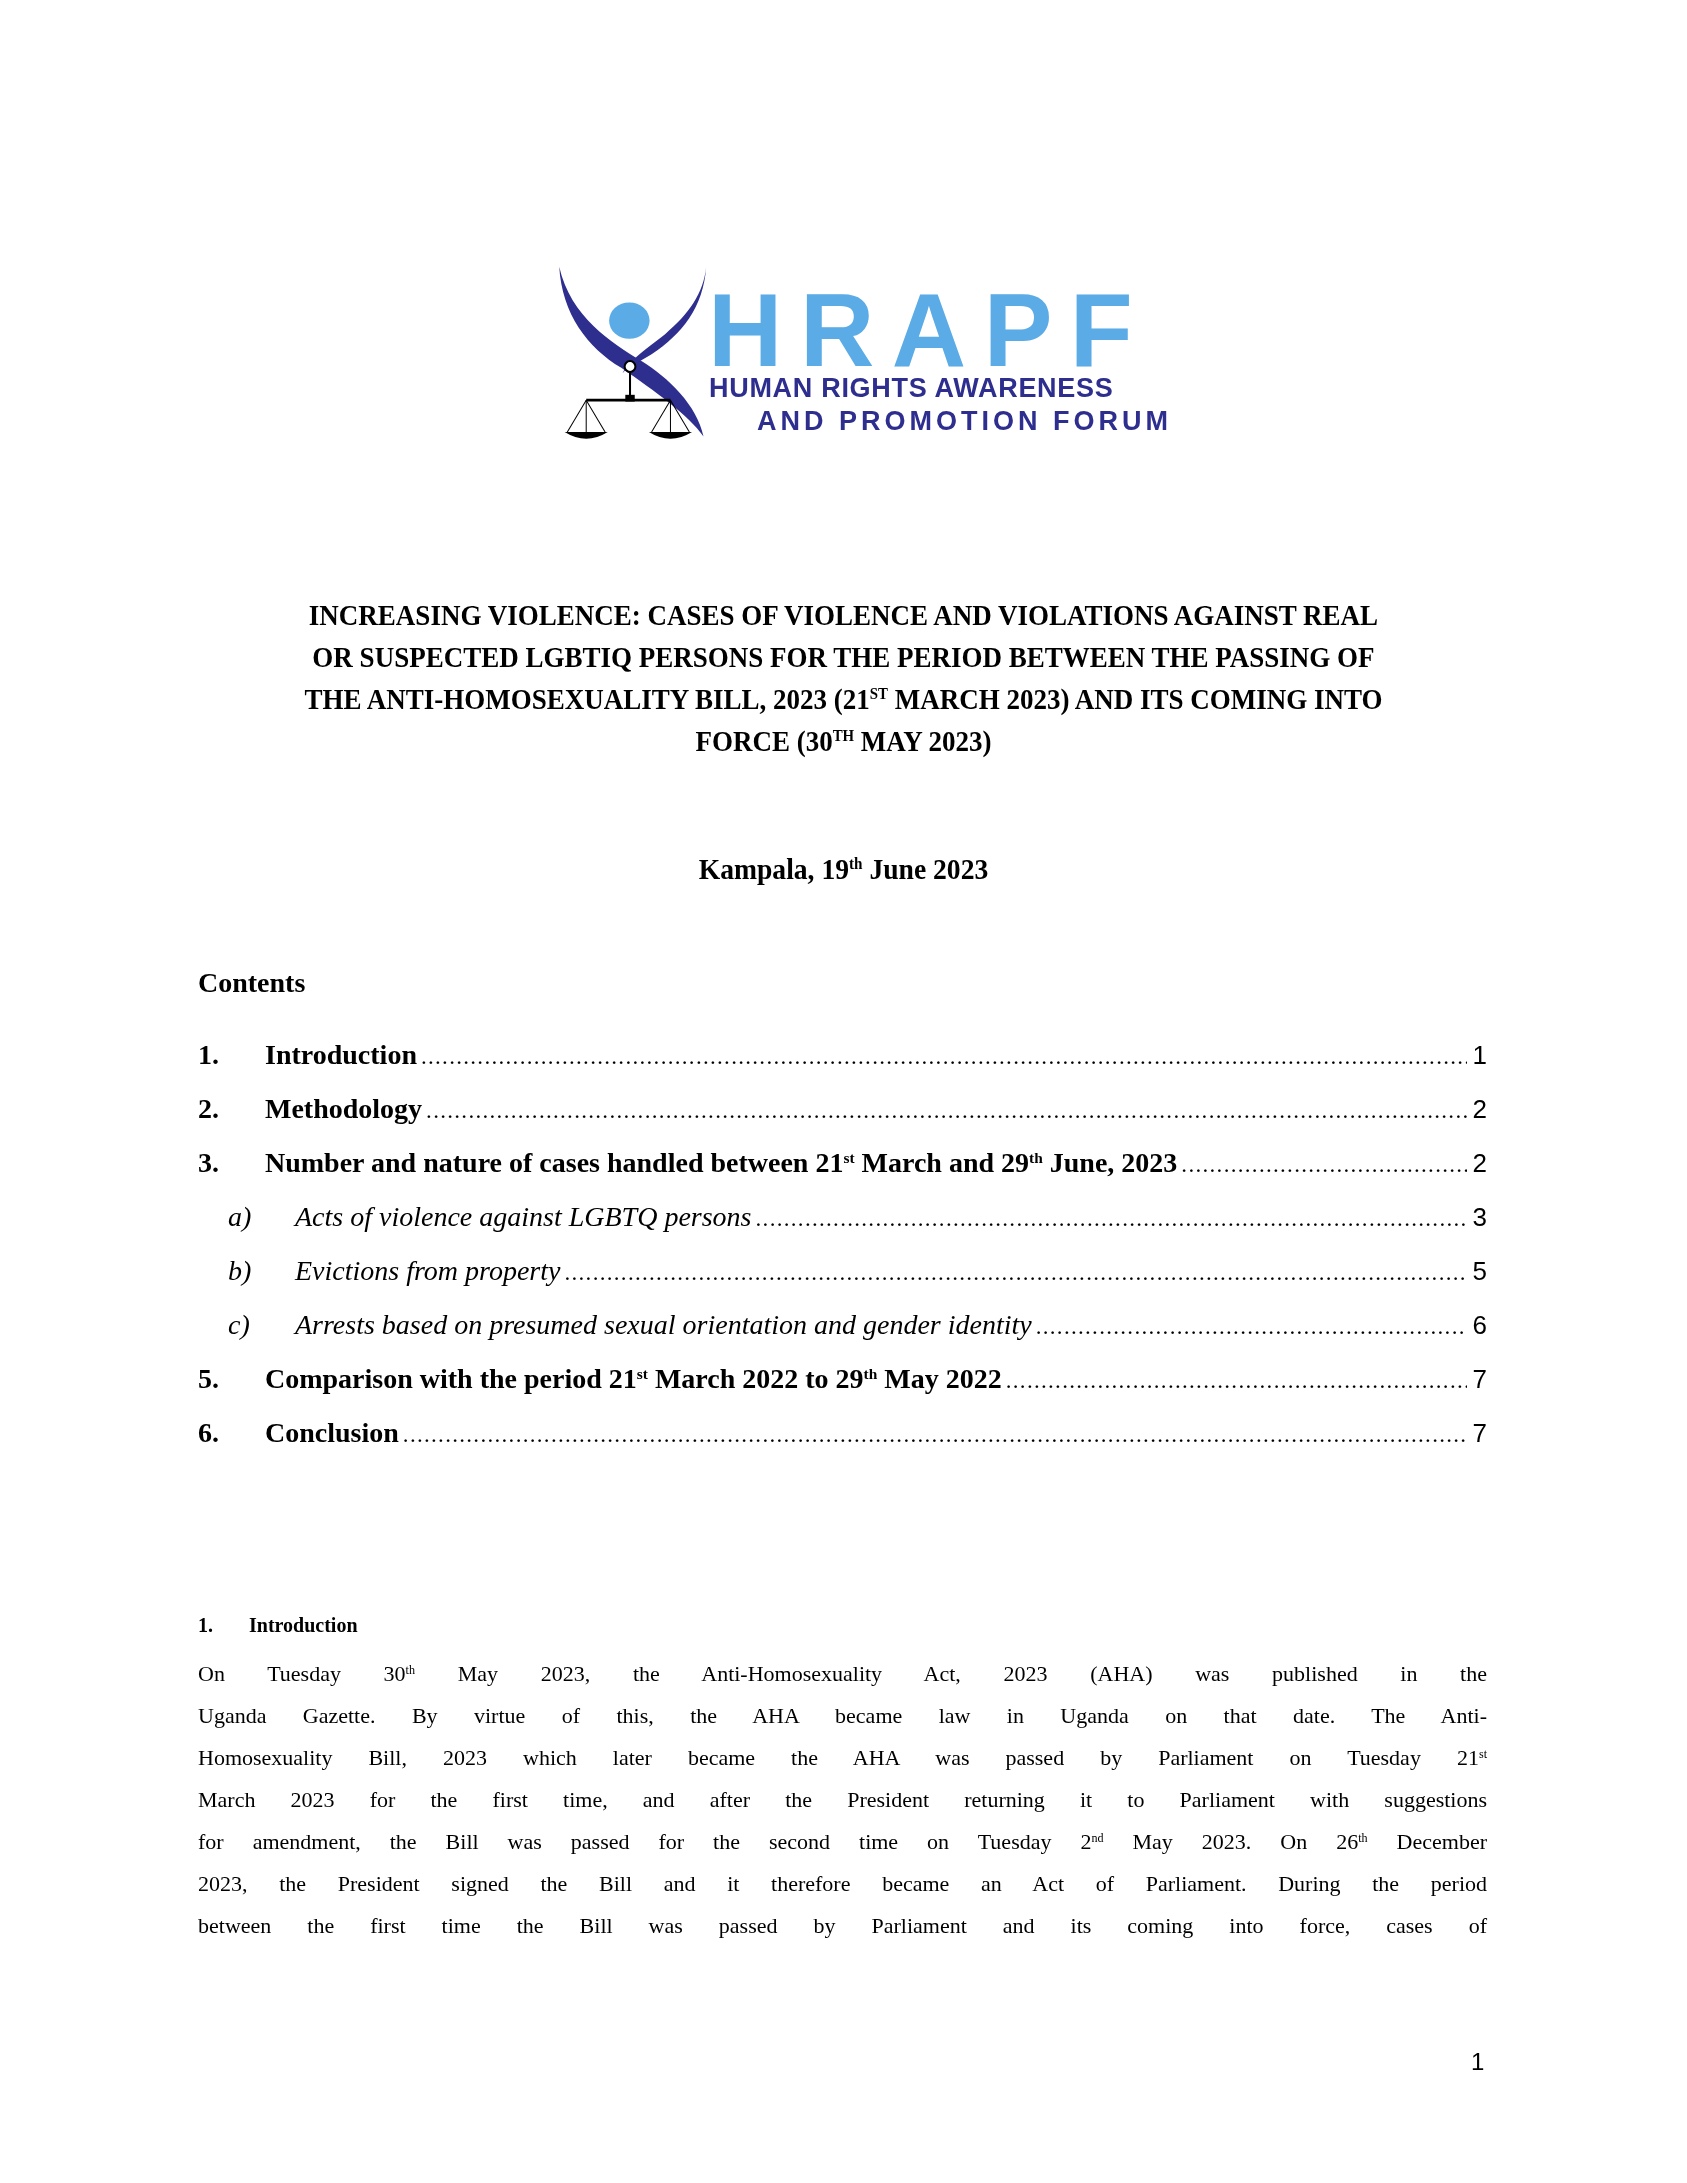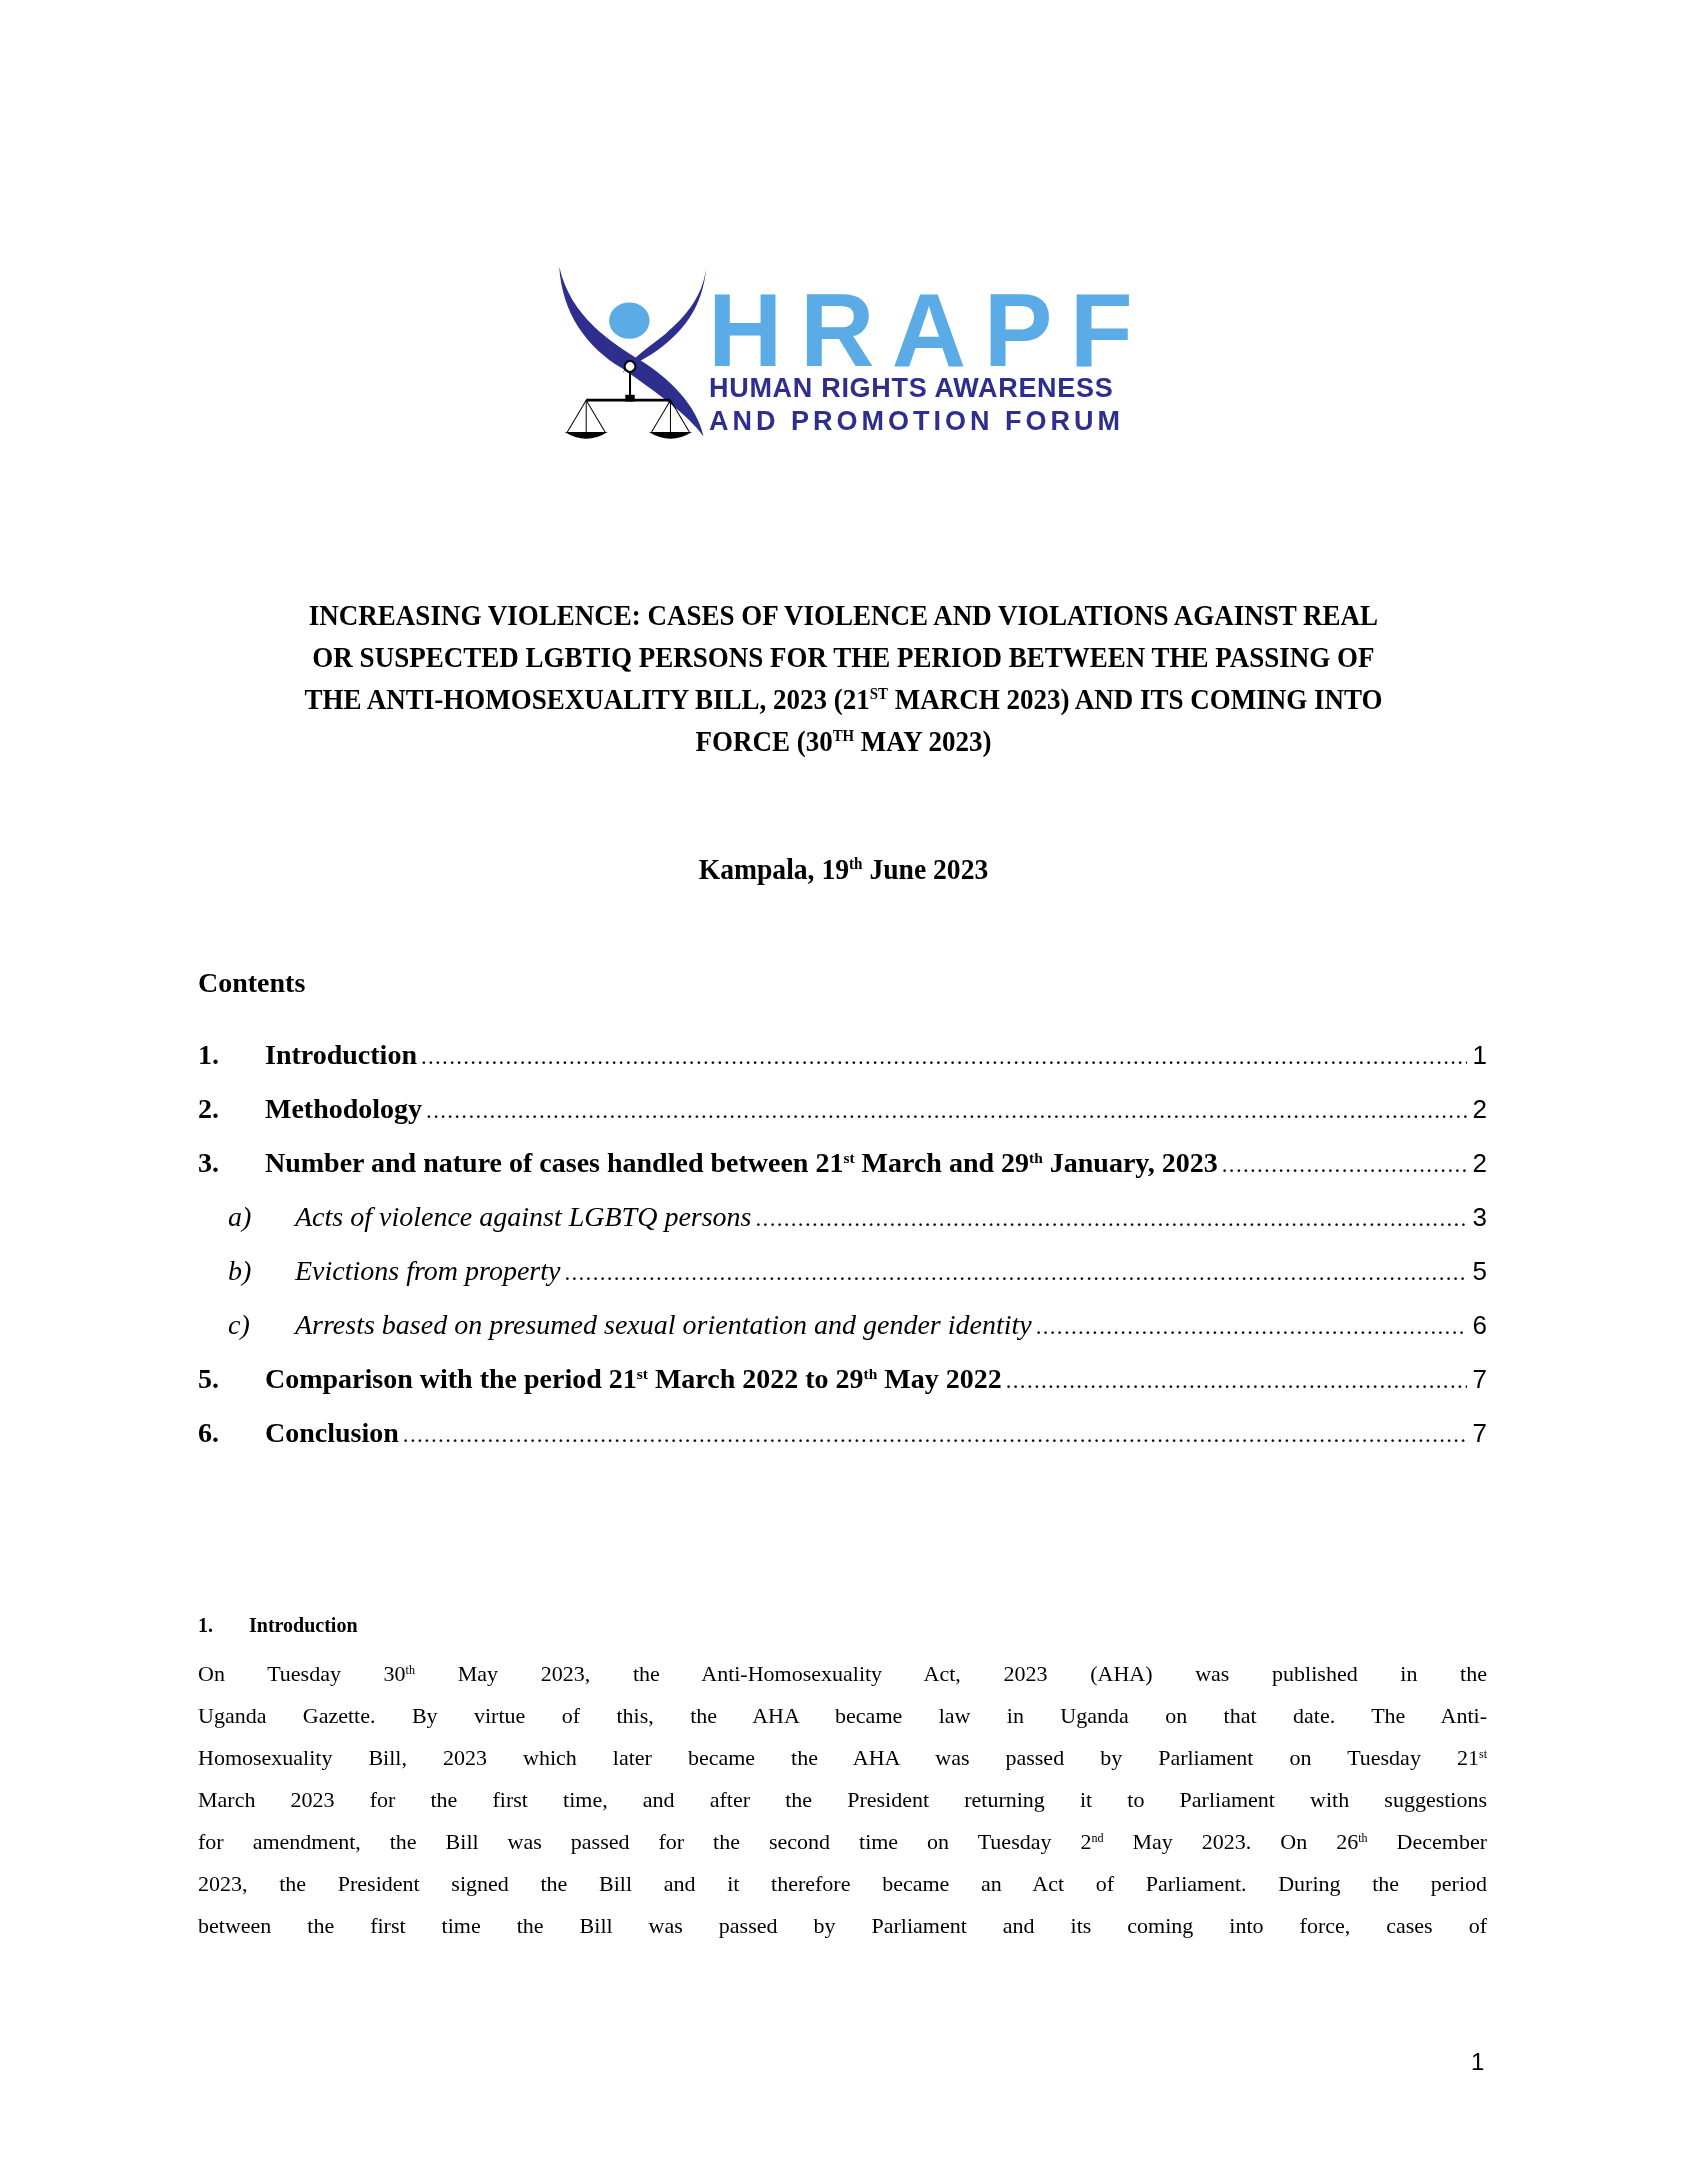--- a/index.html
+++ b/index.html
@@ -16,21 +16,21 @@
     position: absolute; left: 161px; top: 19px;
     font-family: "Liberation Sans", "DejaVu Sans", sans-serif; font-weight: bold;
     font-size: 103px; letter-spacing: 17.5px; color: #5aabe6; line-height: 1;
   }
   .logo-line1, .logo-line2 {
     position: absolute; left: 162px;
     font-family: "Liberation Sans", "DejaVu Sans", sans-serif; font-weight: bold;
     color: #2e2e8f; line-height: 1; white-space: nowrap;
   }
   .logo-line1 { top: 115px; font-size: 27px; letter-spacing: 0.7px; }
-  .logo-line2 { top: 148px; font-size: 27px; letter-spacing: 4px; }
+  .logo-line2 { top: 148px; font-size: 27px; letter-spacing: 4px; margin-left: 48px; }
 
   
   .title {
     position: absolute; left: 189px; width: 1309px; top: 594px;
     text-align: center; font-weight: bold; font-size: 30px; line-height: 42px;
     transform: scaleX(0.9); transform-origin: center top;
   }
   .title sup, .body sup, .toc sup, .dateline sup { font-size: 0.55em; vertical-align: 0.6em; line-height: 0; }
 
   .dateline {
@@ -127,21 +127,21 @@
       <span class="toc-page">1</span>
     </div>
     <div class="toc-row">
       <span class="toc-num">2.</span>
       <span class="toc-label">Methodology</span>
       <span class="toc-dots"></span>
       <span class="toc-page">2</span>
     </div>
     <div class="toc-row">
       <span class="toc-num">3.</span>
-      <span class="toc-label"><span>Number and nature of cases handled between 21</span><sup>st</sup><span> March and 29</span><sup>th</sup><span> January, 2023</span></span>
+      <span class="toc-label"><span>Number and nature of cases handled between 21</span><sup>st</sup><span> March and 29</span><sup>th</sup><span> June, 2023</span></span>
       <span class="toc-dots"></span>
       <span class="toc-page">2</span>
     </div>
     <div class="toc-row sub">
       <span class="toc-num">a)</span>
       <span class="toc-label">Acts of violence against LGBTQ persons</span>
       <span class="toc-dots"></span>
       <span class="toc-page">3</span>
     </div>
     <div class="toc-row sub">

